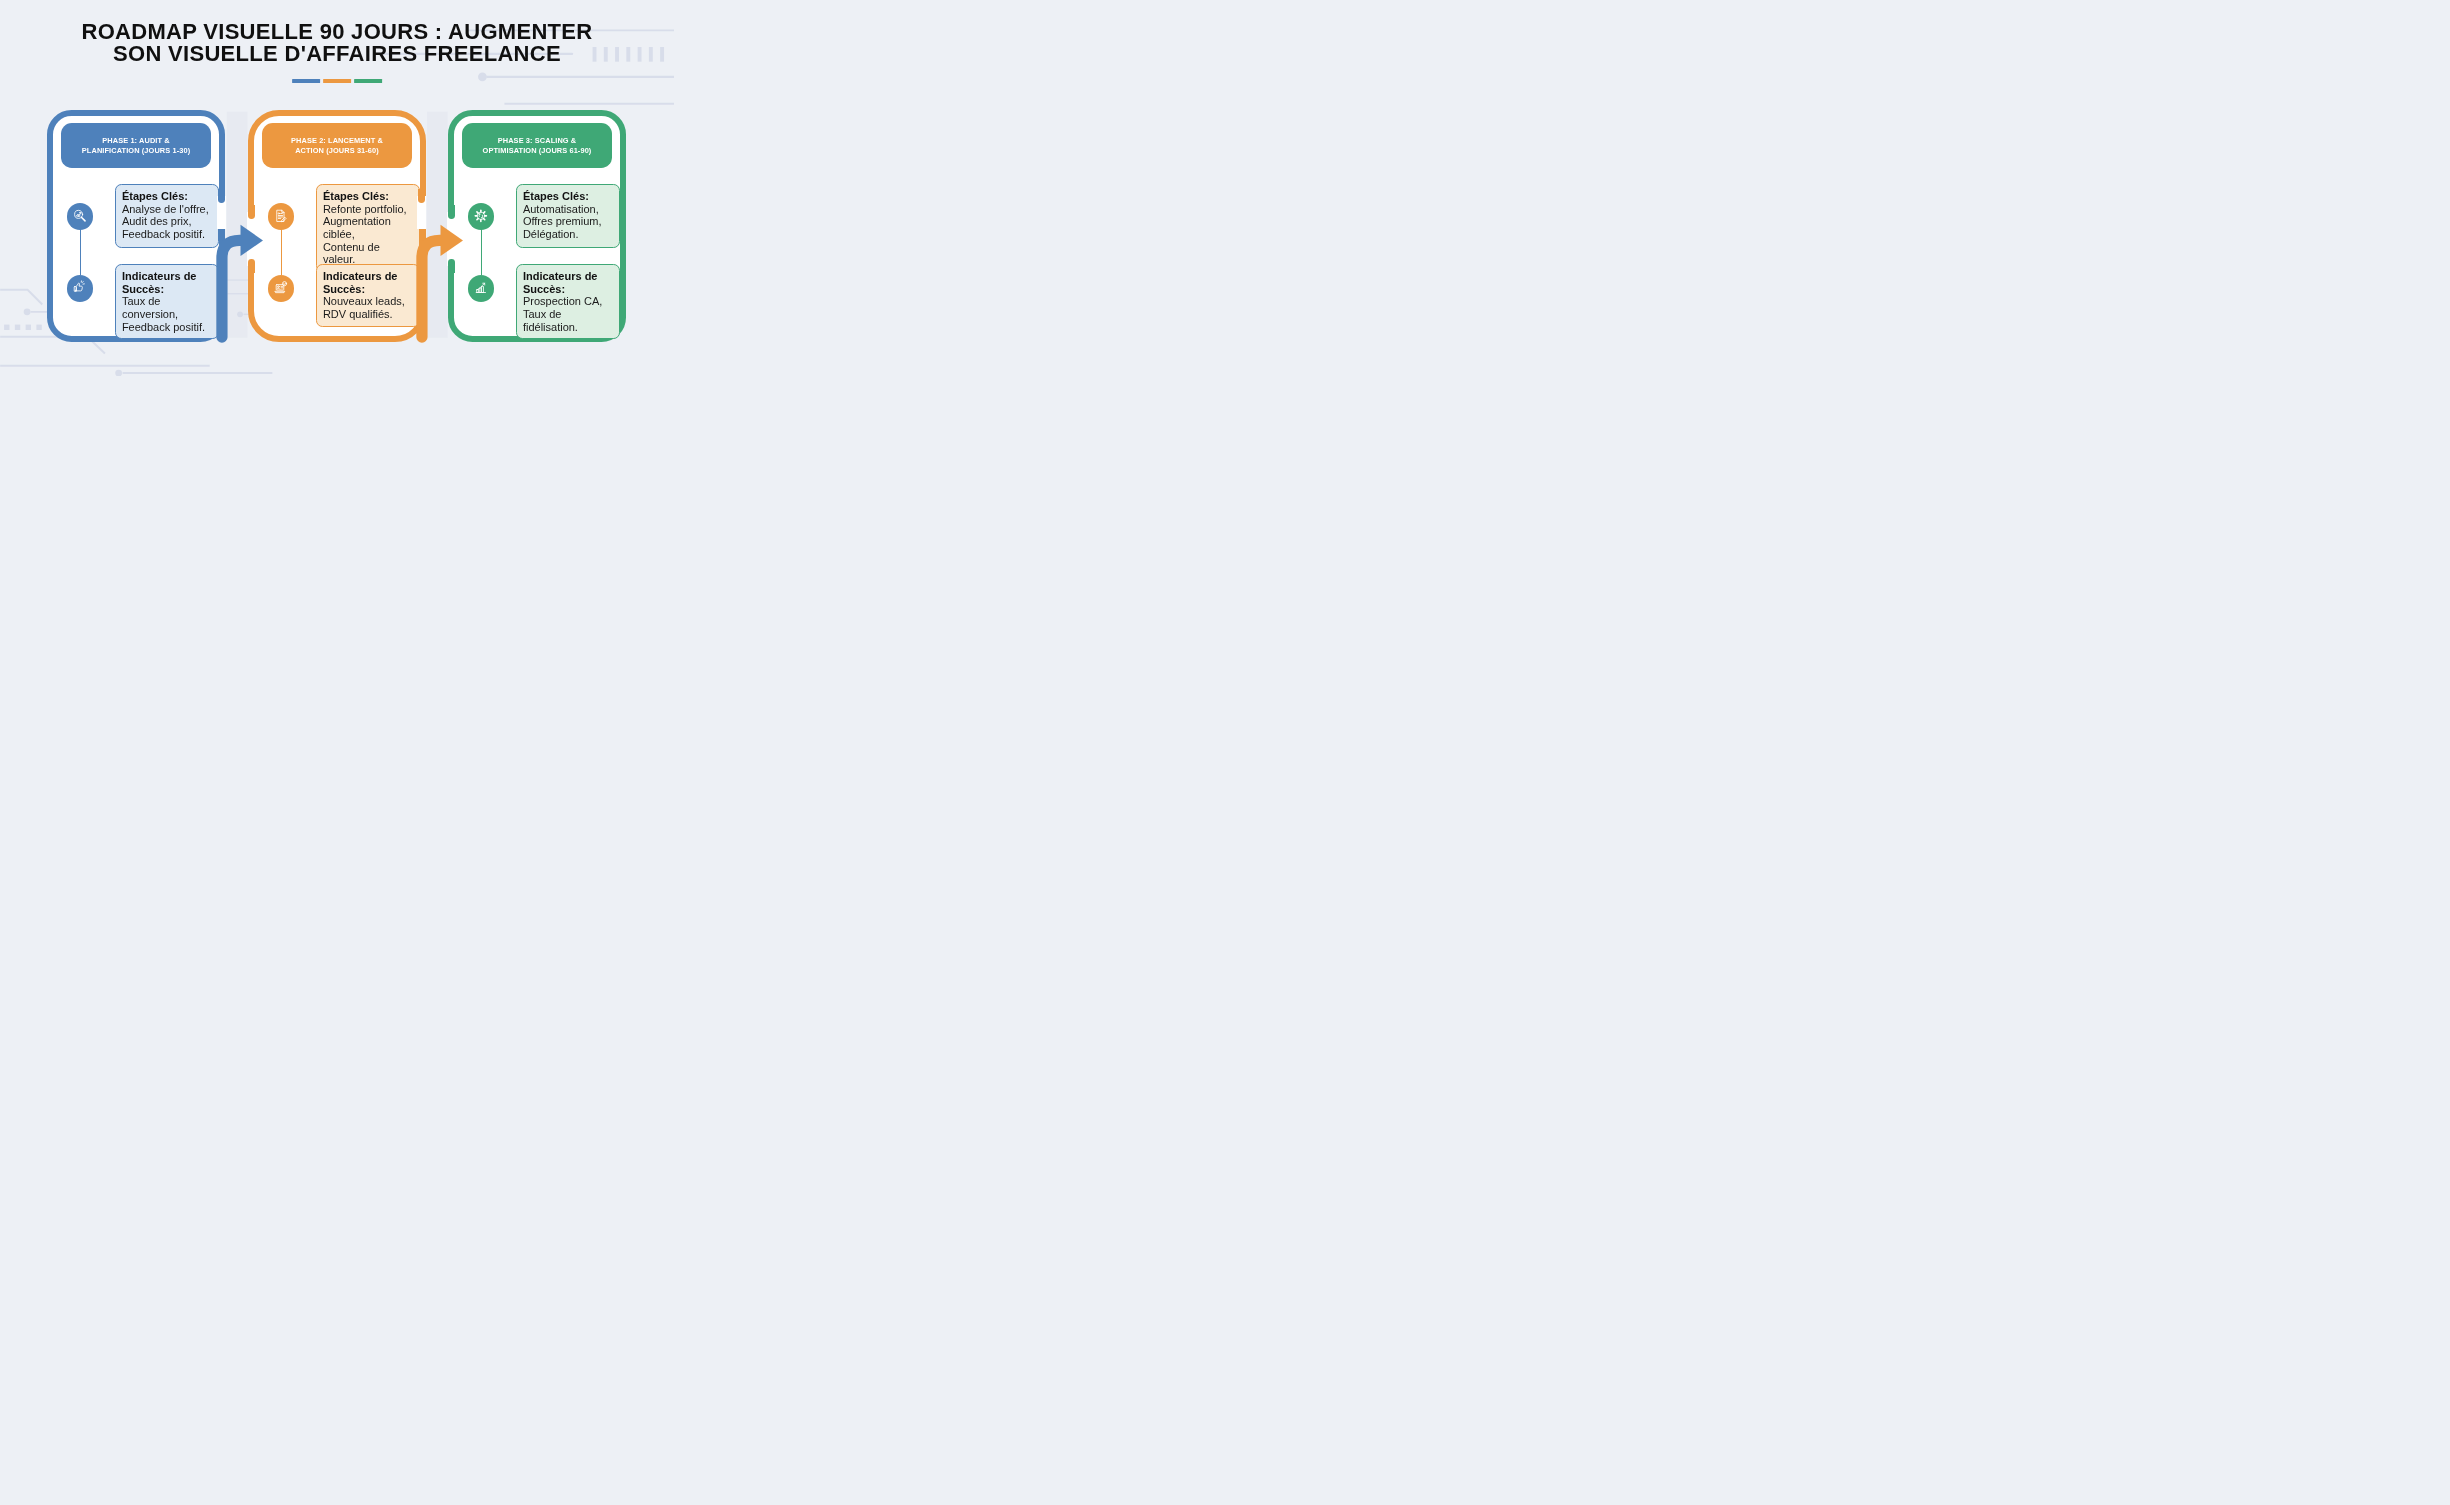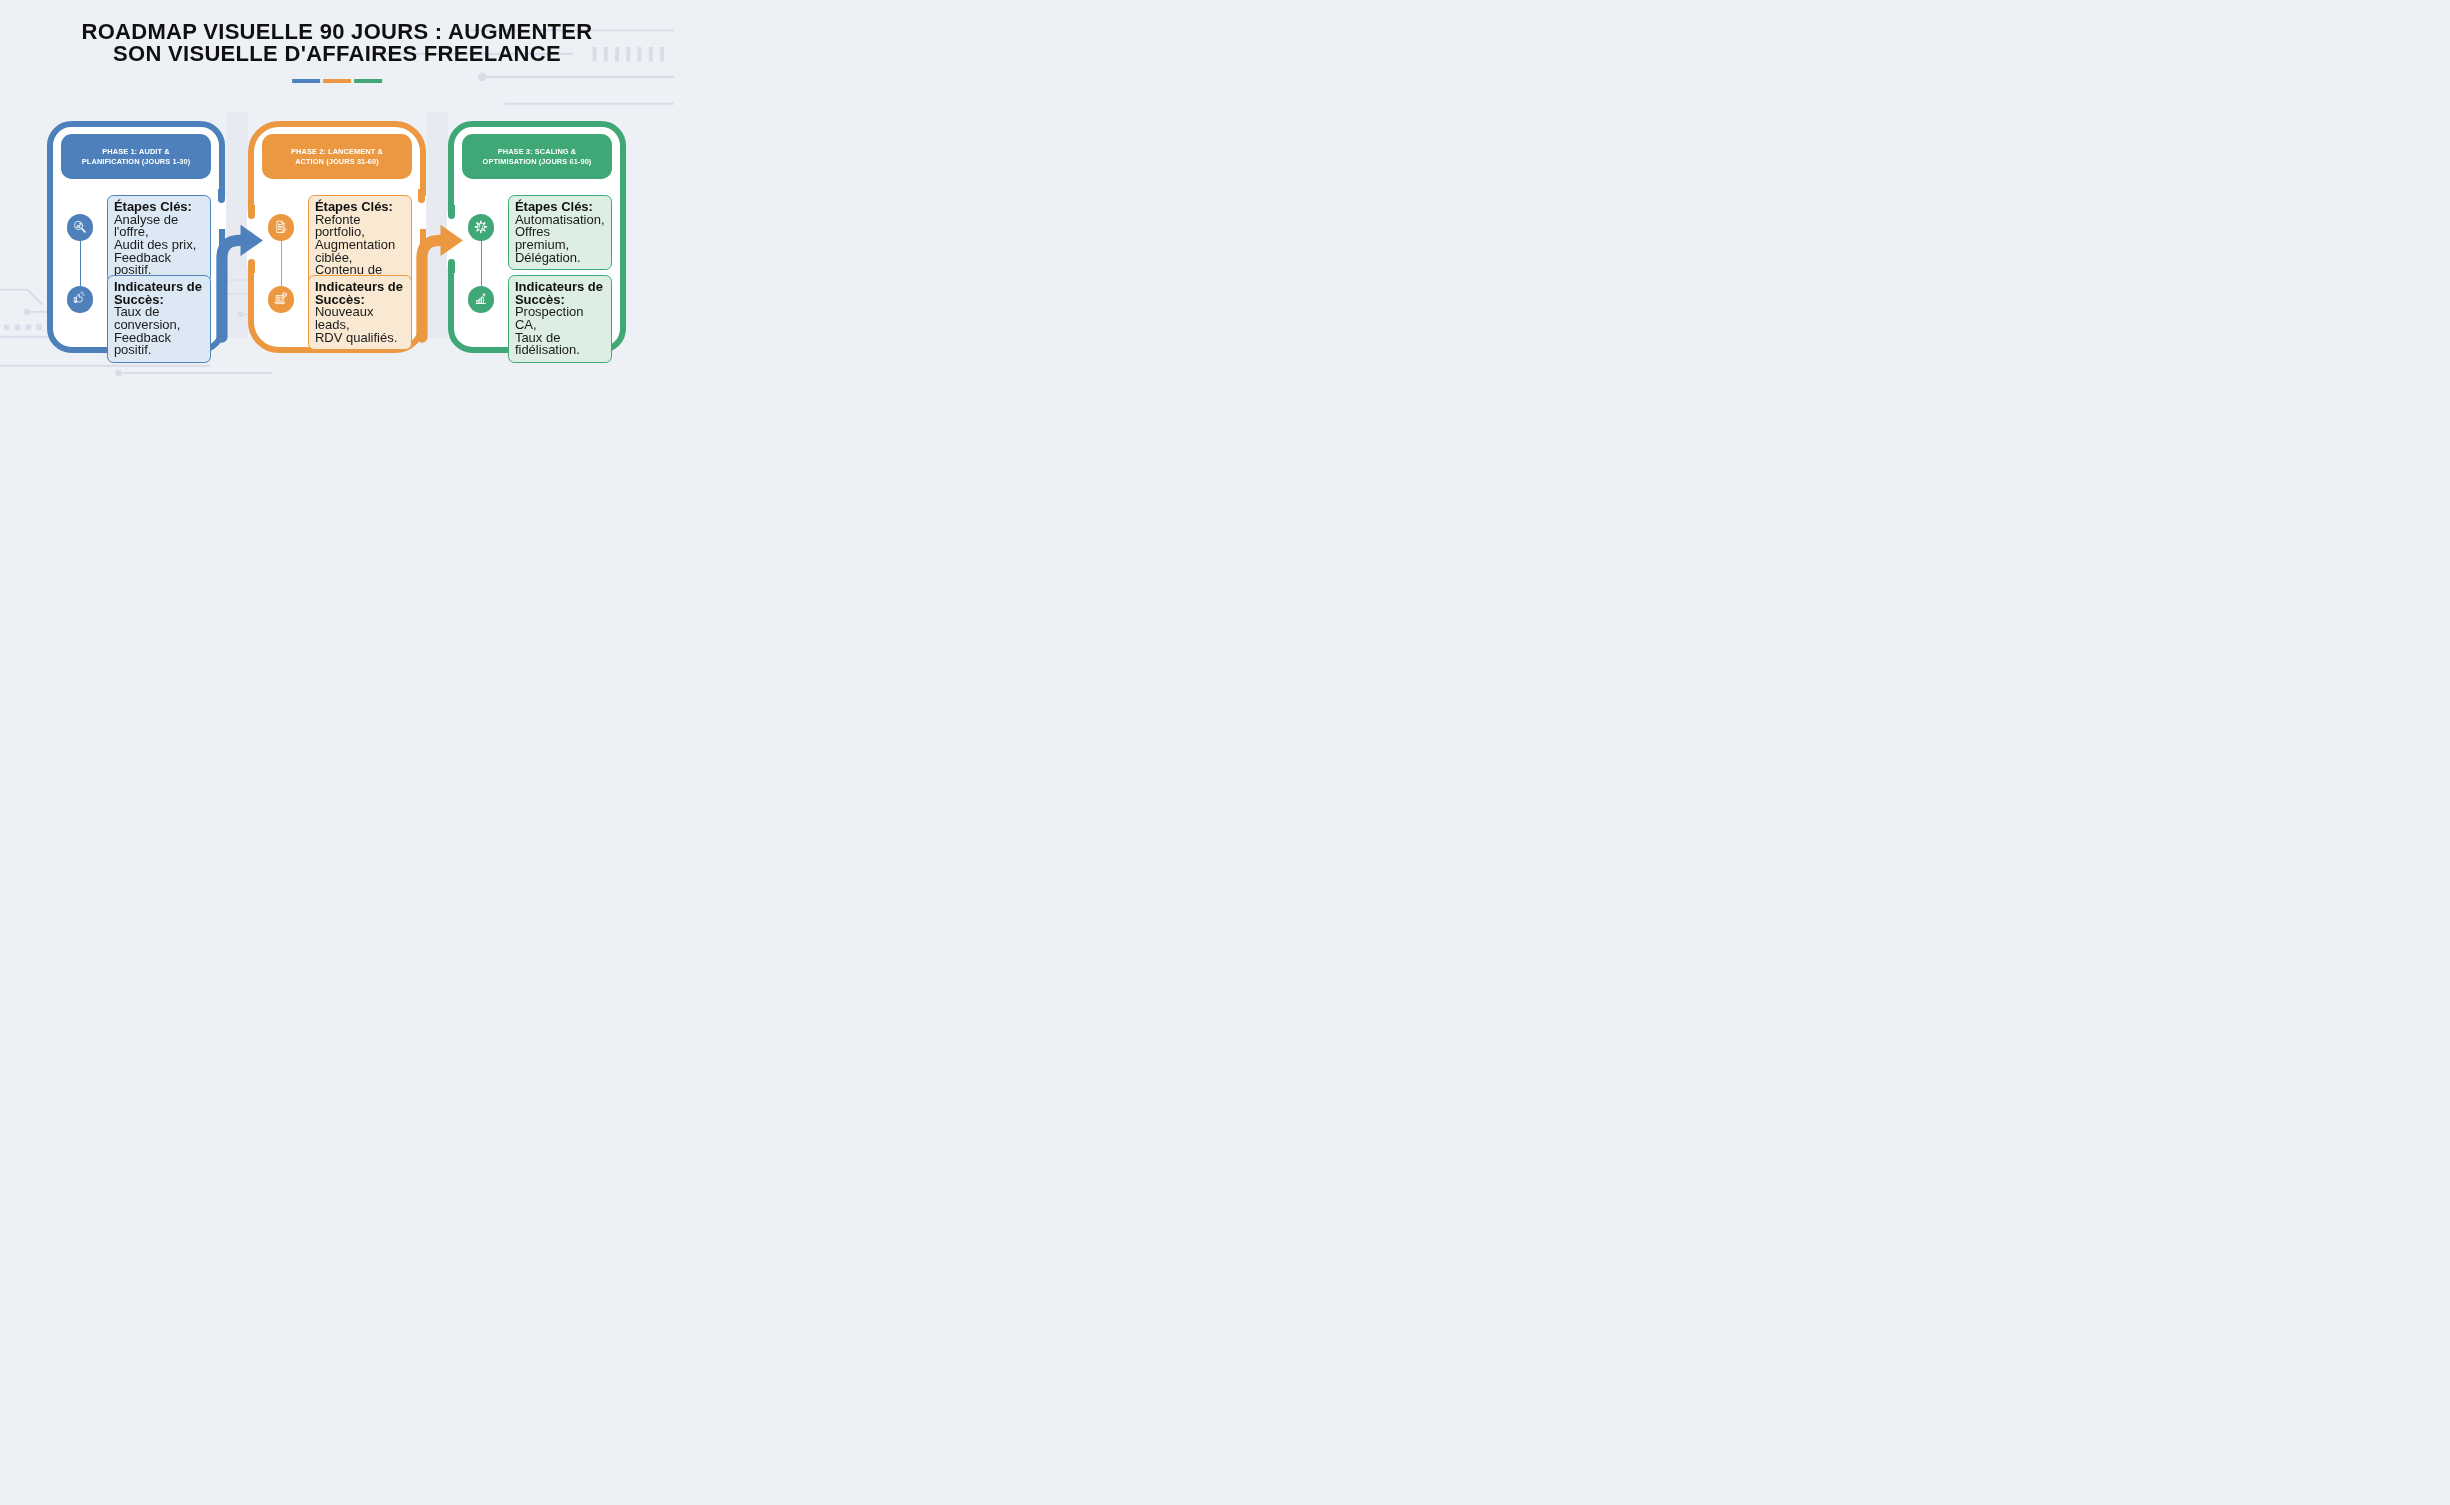--- a/index.html
+++ b/index.html
@@ -6,34 +6,34 @@
   .page{position:relative;width:674px;height:376px;overflow:hidden;
         background:var(--bg,#EDF0F5);font-family:"Liberation Sans",sans-serif;}
   svg.bg{position:absolute;left:0;top:0;z-index:0;}
   .title{position:absolute;left:0;top:20.6px;width:100%;margin:0;z-index:2;
          text-align:center;font-size:22px;line-height:22.5px;font-weight:800;
          color:#101010;letter-spacing:0.3px;}
   .divider{position:absolute;top:79px;left:50%;transform:translateX(-50%);
            display:flex;gap:2.9px;z-index:2;}
   .divider .seg{width:28px;height:3.9px;border-radius:0.5px;background:var(--c);}
   .card{position:absolute;top:110px;width:178px;height:232px;background:#fff;
-        border:6.9px solid var(--c);border-radius:24.5px;z-index:1;box-sizing:border-box;margin-top:11px;}
+        border:6.9px solid var(--c);border-radius:24.5px;z-index:1;box-sizing:border-box;}
   .phase-header{position:absolute;left:8.3px;right:8.3px;top:7.4px;height:45px;
         background:var(--c);border-radius:10.8px;display:flex;flex-direction:column;
         align-items:center;justify-content:center;text-align:center;
         color:#fff;font-weight:700;font-size:7.4px;line-height:9.8px;letter-spacing:0.1px;
         text-transform:uppercase;padding:0 4.9px;box-sizing:border-box;}
   .icon-circle{position:absolute;left:13.7px;width:26.5px;height:26.5px;border-radius:50%;
         background:var(--c);display:flex;align-items:center;justify-content:center;}
   .icon-circle.ic1{top:87px;}
   .icon-circle.ic2{top:159px;}
   .icon-connector{position:absolute;left:26.5px;top:113px;width:1px;height:46px;background:var(--c);}
-  .info-box{position:absolute;left:54px;width:104px;box-sizing:border-box;
+  .info-box{position:absolute;left:62px;width:104px;box-sizing:border-box;
         background:var(--fill);border:1.2px solid var(--c);border-radius:6.4px;
-        padding:4.9px 5.9px;color:#1b1b1b;font-size:13px;line-height:12.7px;}
+        padding:4.9px 5.9px;color:#1b1b1b;font-size:11px;line-height:12.7px;}
   .info-box.steps{top:68px;min-height:64px;}
   .info-box.kpi{top:148px;min-height:49px;}
   .box-title{font-weight:700;color:#111;}
   .gap{position:absolute;width:8.8px;background:#fff;z-index:2;}
   .cap{position:absolute;width:6.9px;height:13.7px;background:var(--c);z-index:3;}
   .cap.end-bottom{border-radius:0 0 3.4px 3.4px;}
   .cap.end-top{border-radius:3.4px 3.4px 0 0;}
   svg.arrow{position:absolute;z-index:4;}
   .arrow path.tail{stroke:var(--c);stroke-width:23;fill:none;stroke-linecap:round;}
   .arrow polygon.head{fill:var(--c);}

